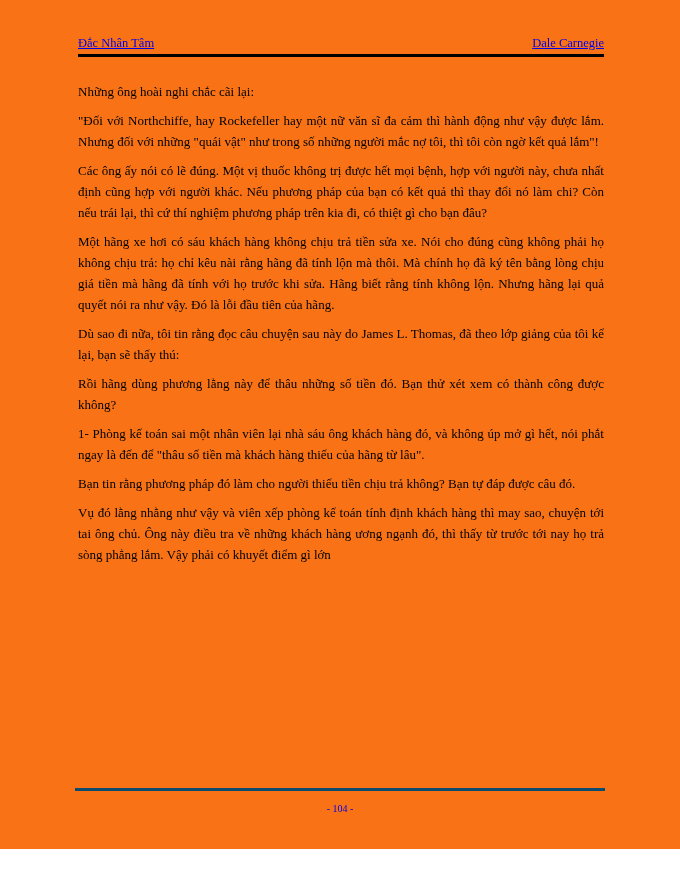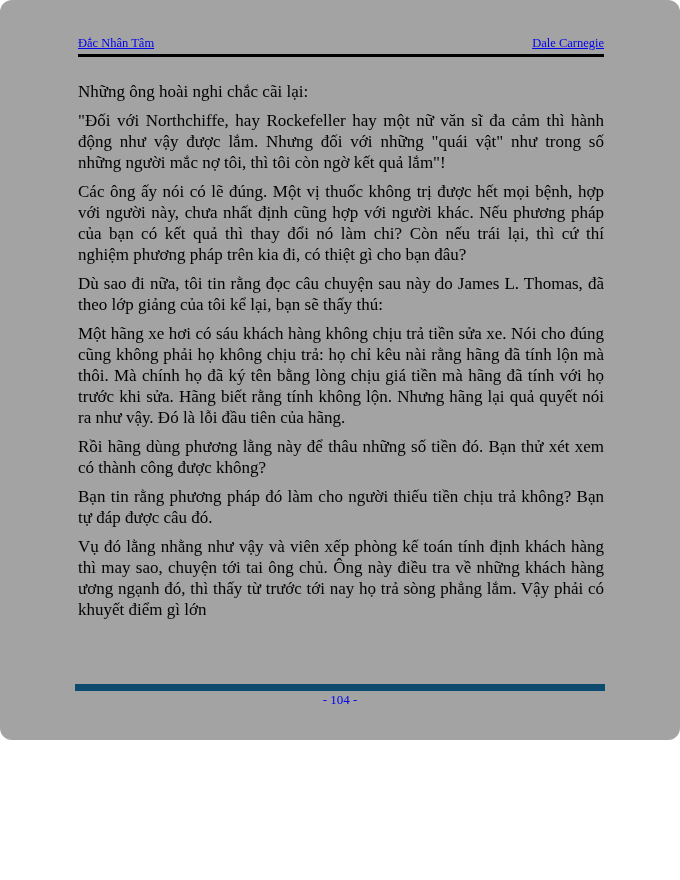--- a/index.html
+++ b/index.html
@@ -3,61 +3,60 @@
 <meta charset="utf-8">
 <style>
   html, body {
     margin: 0;
     padding: 0;
     background: #ffffff;
   }
   .page {
     position: relative;
     width: 680px;
-    height: 740px;
-    background: #a3a3a3;
+    height: 849px;
+    background: #f97316;
     color: #000000;
     font-family: "Liberation Serif", serif;
     box-sizing: border-box;
     overflow: hidden;
-    border-radius: 12px;
   }
   .header {
     display: flex;
     justify-content: space-between;
     align-items: flex-end;
     margin: 36px 76px 0 78px;
     border-bottom: 3px solid #000000;
     padding-bottom: 3px;
     font-size: 12.5px;
     line-height: 15px;
   }
   .hlink {
     color: #0000EE;
     text-decoration: underline;
     cursor: pointer;
   }
   .page-body {
     margin: 24px 76px 0 78px;
-    font-size: 17px;
+    font-size: 13px;
     line-height: 21px;
     text-align: justify;
   }
   .page-body p {
     margin: 0 0 8px 0;
   }
   .footer {
     position: absolute;
     left: 75px;
     right: 75px;
     bottom: 33px;
-    border-top: 7px solid #0c4a6e;
+    border-top: 3px solid #0c4a6e;
     text-align: center;
-    padding-top: 1px;
-    font-size: 13px;
+    padding-top: 10px;
+    font-size: 10px;
     line-height: 15px;
   }
   .page-num {
     color: #0000EE;
     text-decoration: none;
     cursor: pointer;
   }
 </style>
 </head>
 <body>
@@ -66,23 +65,24 @@
 
   <div class="header">
     <span class="hlink">Đắc Nhân Tâm</span>
     <span class="hlink">Dale Carnegie</span>
   </div>
 
   <div class="page-body">
     <p>Những ông hoài nghi chắc cãi lại:</p>
     <p>"Đối với Northchiffe, hay Rockefeller hay một nữ văn sĩ đa cảm thì hành động như vậy được lắm. Nhưng đối với những "quái vật" như trong số những người mắc nợ tôi, thì tôi còn ngờ kết quả lắm"!</p>
     <p>Các ông ấy nói có lẽ đúng. Một vị thuốc không trị được hết mọi bệnh, hợp với người này, chưa nhất định cũng hợp với người khác. Nếu phương pháp của bạn có kết quả thì thay đổi nó làm chi? Còn nếu trái lại, thì cứ thí nghiệm phương pháp trên kia đi, có thiệt gì cho bạn đâu?</p>
+    <p>Một hãng xe hơi có sáu khách hàng không chịu trả tiền sửa xe. Nói cho đúng cũng không phải họ không chịu trả: họ chỉ kêu nài rằng hãng đã tính lộn mà thôi. Mà chính họ đã ký tên bằng lòng chịu giá tiền mà hãng đã tính với họ trước khi sửa. Hãng biết rằng tính không lộn. Nhưng hãng lại quả quyết nói ra như vậy. Đó là lỗi đầu tiên của hãng.</p>
     <p>Dù sao đi nữa, tôi tin rằng đọc câu chuyện sau này do James L. Thomas, đã theo lớp giảng của tôi kể lại, bạn sẽ thấy thú:</p>
-    <p>Một hãng xe hơi có sáu khách hàng không chịu trả tiền sửa xe. Nói cho đúng cũng không phải họ không chịu trả: họ chỉ kêu nài rằng hãng đã tính lộn mà thôi. Mà chính họ đã ký tên bằng lòng chịu giá tiền mà hãng đã tính với họ trước khi sửa. Hãng biết rằng tính không lộn. Nhưng hãng lại quả quyết nói ra như vậy. Đó là lỗi đầu tiên của hãng.</p>
     <p>Rồi hãng dùng phương lằng này để thâu những số tiền đó. Bạn thử xét xem có thành công được không?</p>
+    <p>1- Phòng kế toán sai một nhân viên lại nhà sáu ông khách hàng đó, và không úp mở gì hết, nói phắt ngay là đến để "thâu số tiền mà khách hàng thiếu của hãng từ lâu".</p>
     <p>Bạn tin rằng phương pháp đó làm cho người thiếu tiền chịu trả không? Bạn tự đáp được câu đó.</p>
     <p>Vụ đó lằng nhằng như vậy và viên xếp phòng kế toán tính định khách hàng thì may sao, chuyện tới tai ông chủ. Ông này điều tra về những khách hàng ương ngạnh đó, thì thấy từ trước tới nay họ trả sòng phẳng lắm. Vậy phải có khuyết điểm gì lớn</p>
   </div>
 
   <div class="footer">
     <span class="page-num">- 104 -</span>
   </div>
 
 </div>
 

